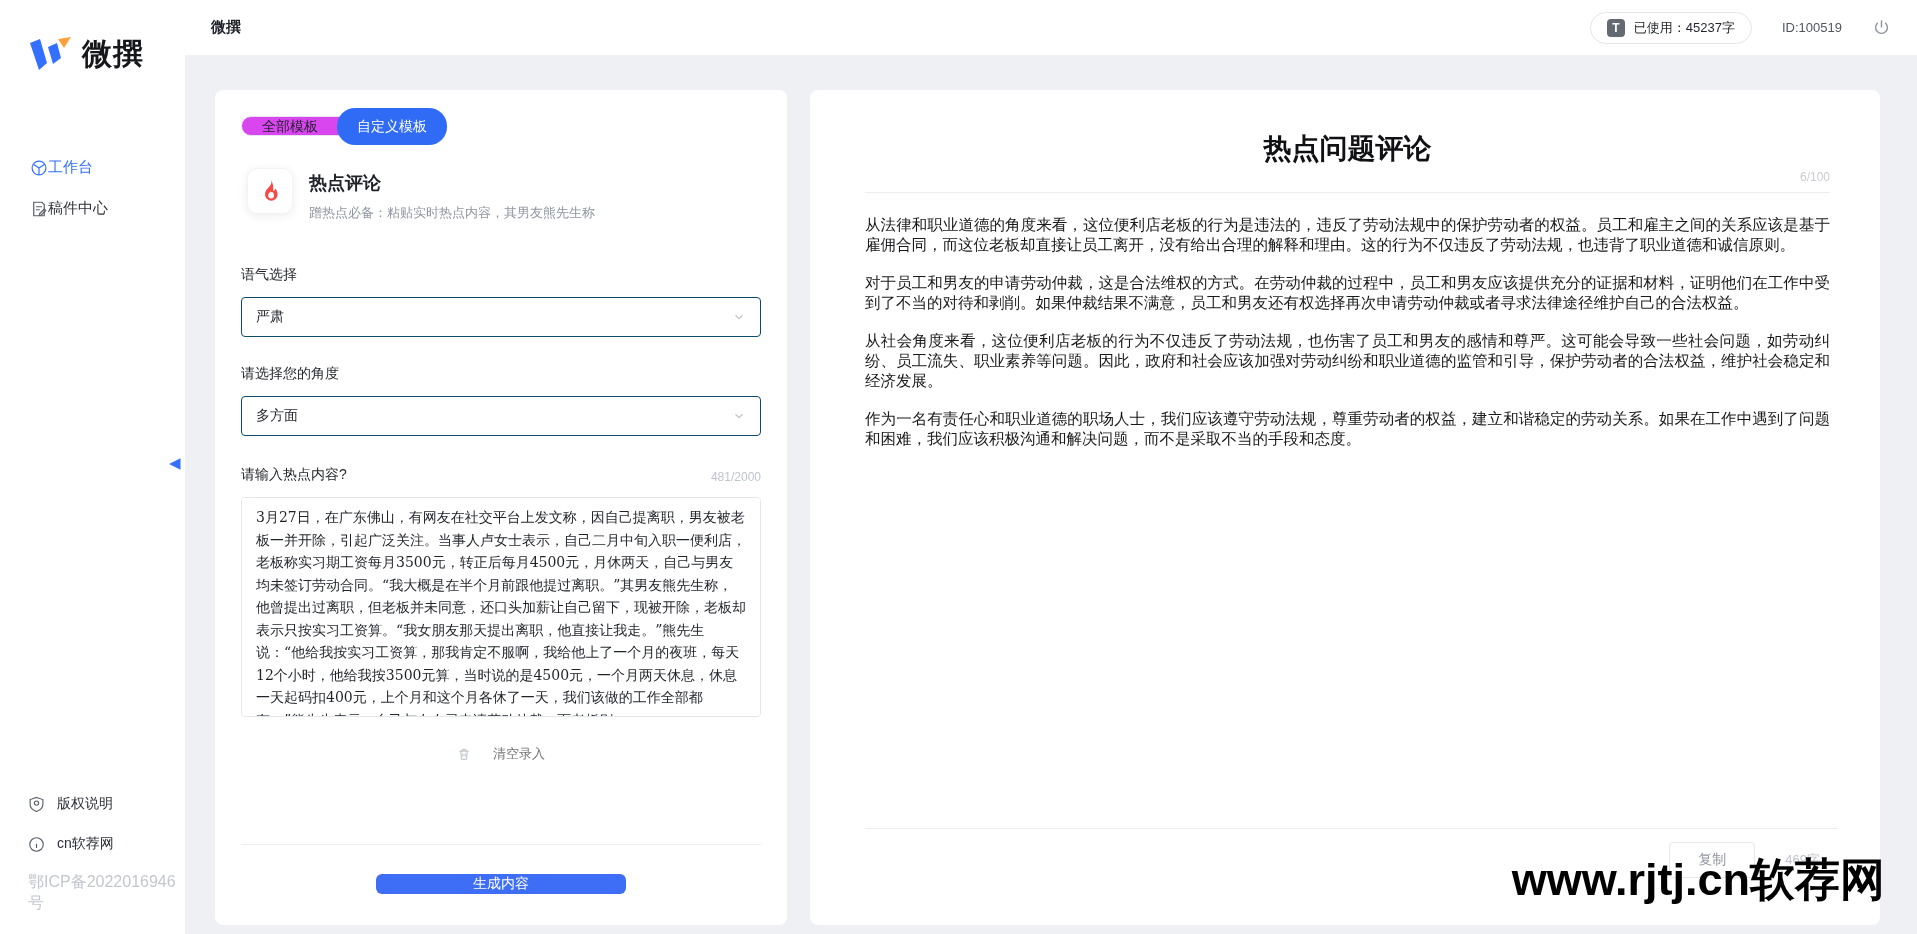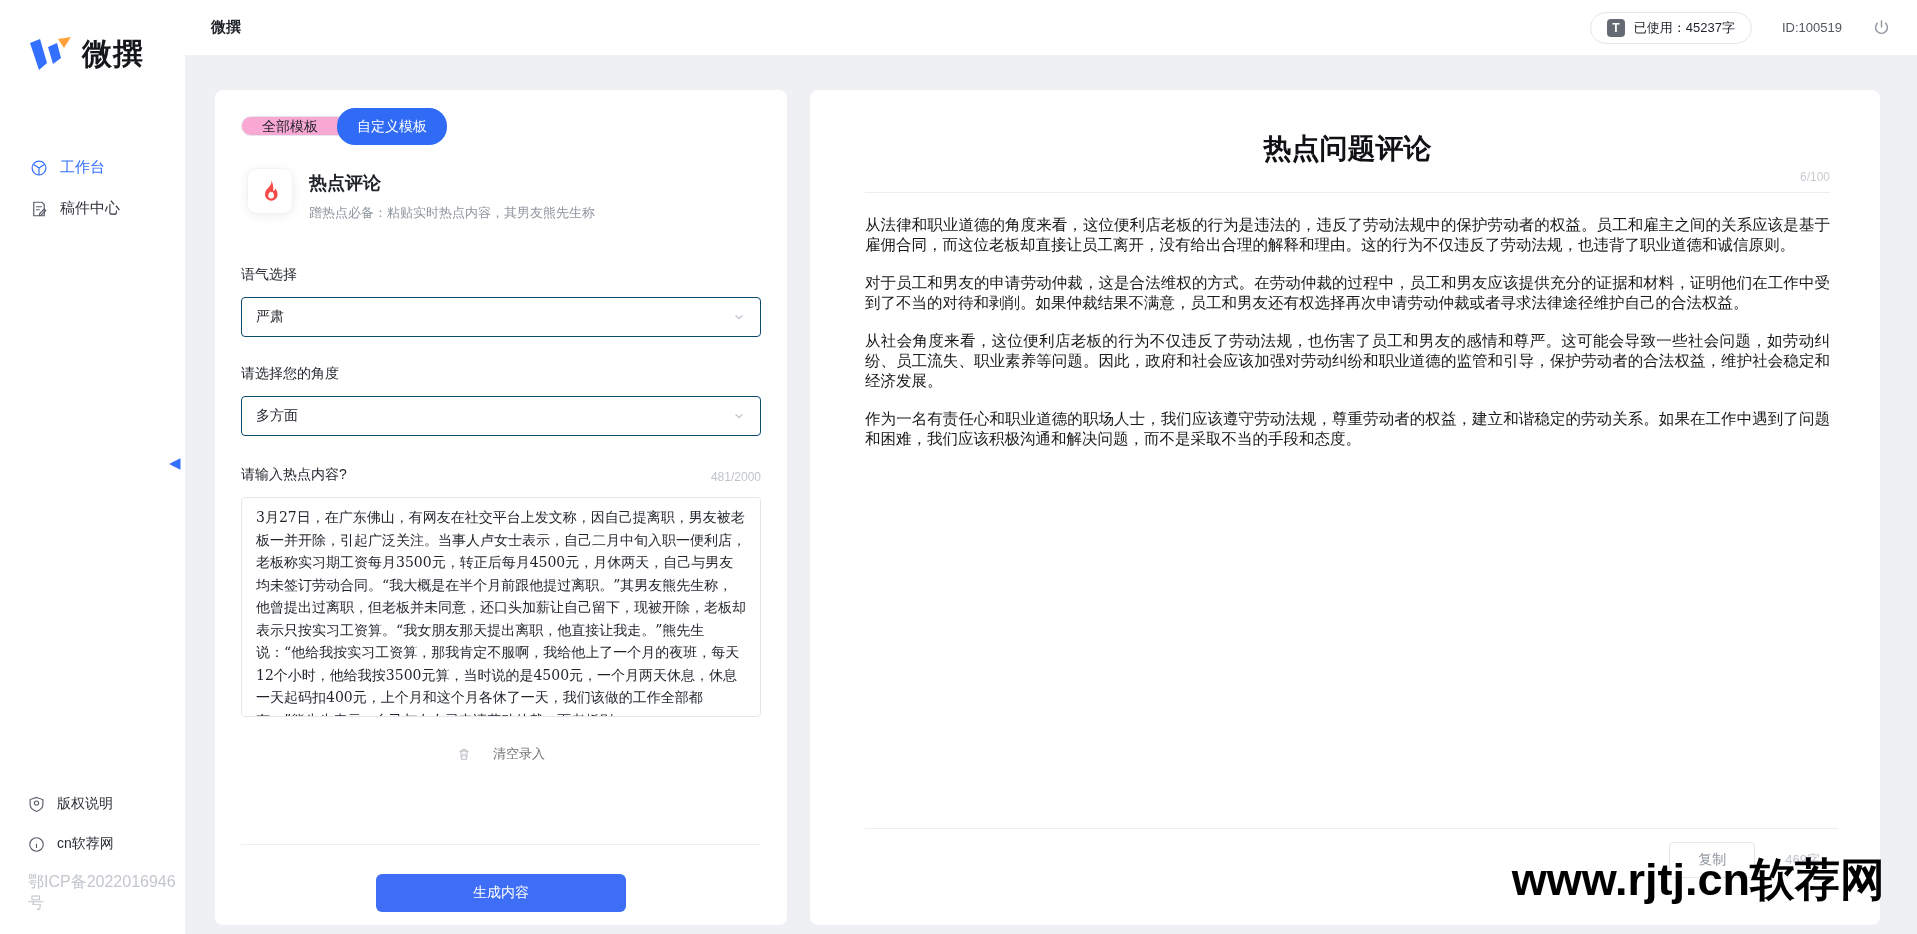--- a/index.html
+++ b/index.html
@@ -9,21 +9,21 @@
     background:#eef0f3;
     font-family:"Liberation Sans","DejaVu Sans",sans-serif;
     color:#1f2329;
   }
   
   .sidebar { position:absolute; left:0; top:0; width:185px; height:100%;
     background:#fff; z-index:4; display:flex; flex-direction:column; }
   .logo-row { display:flex; align-items:center; gap:10px; padding:34px 0 0 28px; }
   .logo-text { font-size:30px; font-weight:bold; color:#15171b; letter-spacing:1px; }
   .nav { margin-top:72px; }
-  .nav-item { display:flex; align-items:center; gap:12px; padding:11px 0 11px 30px;
+  .nav-item { display:flex; align-items:center; gap:0; padding:11px 0 11px 30px;
     font-size:15px; color:#2b2f36; cursor:pointer; }
   .nav-item.active { color:#3370ff; }
   .nav-item.active svg { stroke:#3370ff; }
   .nav svg, .sidebar-footer svg { stroke:#585f68; fill:none; stroke-width:1.6; }
   .sidebar-footer { margin-top:auto; padding-bottom:10px; }
   .foot-item { display:flex; align-items:center; gap:12px; padding:11px 0 11px 28px;
     font-size:14px; color:#2b2f36; cursor:pointer; }
   .icp { font-size:16px; color:#c3c7cd; padding:8px 0 10px 28px; }
   .collapse-handle { position:absolute; left:169px; top:455px; z-index:6;
     color:#3370ff; font-size:15px; cursor:pointer; line-height:1; }
@@ -38,21 +38,21 @@
   .t-badge { width:18px; height:18px; background:#646a73; color:#fff; border-radius:4px;
     font-size:12px; font-weight:bold; display:flex; align-items:center; justify-content:center; }
   .user-id { font-size:13px; color:#51565d; }
   .power-btn { cursor:pointer; display:flex; align-items:center; }
   
   .card { position:absolute; background:#fff; border-radius:8px; }
   .left-card { left:215px; top:90px; width:572px; height:835px; padding:26px; }
   .right-card { left:810px; top:90px; width:1070px; height:835px; padding:0 50px 0 55px; }
   
   .tabs { display:inline-flex; border:1px solid #e5e6eb; border-radius:18px;
-    height:20px; align-items:center; background:#f9a8d4; }
+    height:20px; align-items:center; background:#d946ef; }
   .tab { padding:0 20px; font-size:14px; color:#1f2329; line-height:35px;
     border-radius:18px; cursor:pointer; white-space:nowrap; }
   .tab.active { background:#2f6bf5; color:#fff; margin:-1px; line-height:37px; }
   .template-row { display:flex; align-items:flex-start; gap:16px; margin:32px 0 0 6px; }
   .fire-tile { width:46px; height:46px; border-radius:10px; background:#fff;
     border:1px solid #f2f3f5; box-shadow:0 2px 10px rgba(31,35,41,.08);
     display:flex; align-items:center; justify-content:center; flex:none; }
   .template-title { font-size:18px; font-weight:700; color:#1f2329; margin-top:3px; }
   .template-sub { font-size:13px; color:#8f959e; margin-top:9px; }
   .field-label { font-size:14px; font-weight:500; color:#1f2329; }
@@ -66,21 +66,21 @@
   .hot-textarea { margin-top:13px; width:100%; height:220px; border:1px solid #e5e6eb;
     border-radius:4px; padding:8px 14px; font-size:14px; line-height:22.5px; color:#1f2329;
     font-family:"DejaVu Serif","Liberation Serif",serif; resize:none; outline:none; }
   .hot-textarea::-webkit-scrollbar { width:6px; }
   .hot-textarea::-webkit-scrollbar-thumb { background:#dfe1e5; border-radius:3px; }
   .clear-row { display:flex; align-items:center; justify-content:center; gap:22px;
     margin-top:24px; color:#737373; font-size:13px; cursor:pointer; }
   .clear-row svg { stroke:#aeb3ba; fill:none; stroke-width:1.5; }
   .left-divider { position:absolute; left:26px; right:26px; top:754px; border-top:1px solid #ebedf0; }
   .generate-btn { position:absolute; left:50%; transform:translateX(-50%); top:784px;
-    width:250px; height:38px; background:#3e6ef5; color:#fff; border:none; border-radius:6px;
+    width:250px; height:20px; background:#3e6ef5; color:#fff; border:none; border-radius:6px;
     font-size:14px; cursor:pointer; font-family:inherit; }
   
   .doc-title { margin:0; padding-top:40px; text-align:center;
     font-family:"DejaVu Serif","Liberation Serif",serif;
     font-size:28px; font-weight:700; color:#101114; }
   .doc-counter { text-align:right; font-size:12px; color:#c8ccd2; margin-top:2px; }
   .title-divider { border-top:1px solid #ebedf0; margin-top:8px; }
   .doc-body { margin-top:22px; font-family:"DejaVu Serif","Liberation Serif",serif;
     font-size:15.5px; line-height:20px; color:#17181a; text-align:justify; }
   .doc-body p { margin:0 0 18px 0; }

